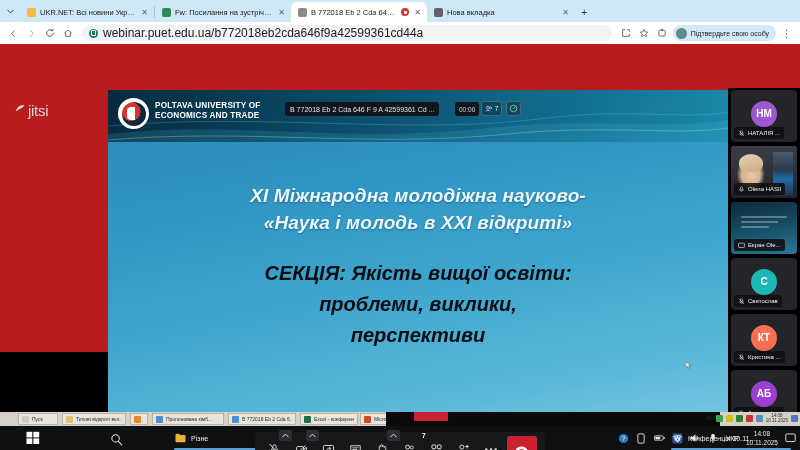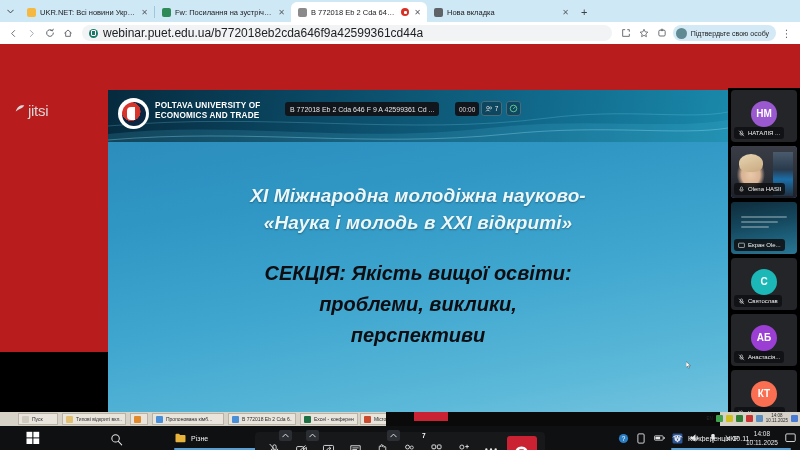--- a/index.html
+++ b/index.html
@@ -522,39 +522,39 @@
           <div class="thumb-name">
             <svg viewBox="0 0 12 12" class="mic-mute">
               <rect x="4.4" y="1.4" width="3.2" height="5.4" rx="1.6" stroke="#e8e8e8" stroke-width="1" fill="none"></rect>
               <path d="M2.8 5.6 A3.2 3.2 0 0 0 9.2 5.6" stroke="#e8e8e8" stroke-width="1" fill="none"></path>
               <path d="M1.6 1.2 L10.4 10.6" stroke="#e8e8e8" stroke-width="1"></path>
             </svg>
             <span class="nm">Святослав</span>
           </div>
         </div>
         <div class="thumb">
+          <div class="thumb-av" style="background: rgb(250, 111, 82);">КТ</div>
+          <div class="thumb-name">
+            <svg viewBox="0 0 12 12" class="mic-mute">
+              <rect x="4.4" y="1.4" width="3.2" height="5.4" rx="1.6" stroke="#e8e8e8" stroke-width="1" fill="none"></rect>
+              <path d="M2.8 5.6 A3.2 3.2 0 0 0 9.2 5.6" stroke="#e8e8e8" stroke-width="1" fill="none"></path>
+              <path d="M1.6 1.2 L10.4 10.6" stroke="#e8e8e8" stroke-width="1"></path>
+            </svg>
+            <span class="nm">Кристина ...</span>
+          </div>
+        </div>
+        <div class="thumb">
           <div class="thumb-av" style="background: rgb(155, 63, 212);">АБ</div>
           <div class="thumb-name">
             <svg viewBox="0 0 12 12" class="mic-mute">
               <rect x="4.4" y="1.4" width="3.2" height="5.4" rx="1.6" stroke="#e8e8e8" stroke-width="1" fill="none"></rect>
               <path d="M2.8 5.6 A3.2 3.2 0 0 0 9.2 5.6" stroke="#e8e8e8" stroke-width="1" fill="none"></path>
               <path d="M1.6 1.2 L10.4 10.6" stroke="#e8e8e8" stroke-width="1"></path>
             </svg>
             <span class="nm">Анастасія...</span>
-          </div>
-        </div>
-        <div class="thumb">
-          <div class="thumb-av" style="background: rgb(250, 111, 82);">КТ</div>
-          <div class="thumb-name">
-            <svg viewBox="0 0 12 12" class="mic-mute">
-              <rect x="4.4" y="1.4" width="3.2" height="5.4" rx="1.6" stroke="#e8e8e8" stroke-width="1" fill="none"></rect>
-              <path d="M2.8 5.6 A3.2 3.2 0 0 0 9.2 5.6" stroke="#e8e8e8" stroke-width="1" fill="none"></path>
-              <path d="M1.6 1.2 L10.4 10.6" stroke="#e8e8e8" stroke-width="1"></path>
-            </svg>
-            <span class="nm">Кристина ...</span>
           </div>
         </div>
       </div>
   </div>
 
   <div class="underbar">
     <div id="underbar-host">
         <div class="ub-item" style="left: 18px; width: 40px;">
           <span class="ub-ic" style="background: rgb(208, 203, 192);"></span>
           <span style="overflow: hidden;">Пуск</span>

